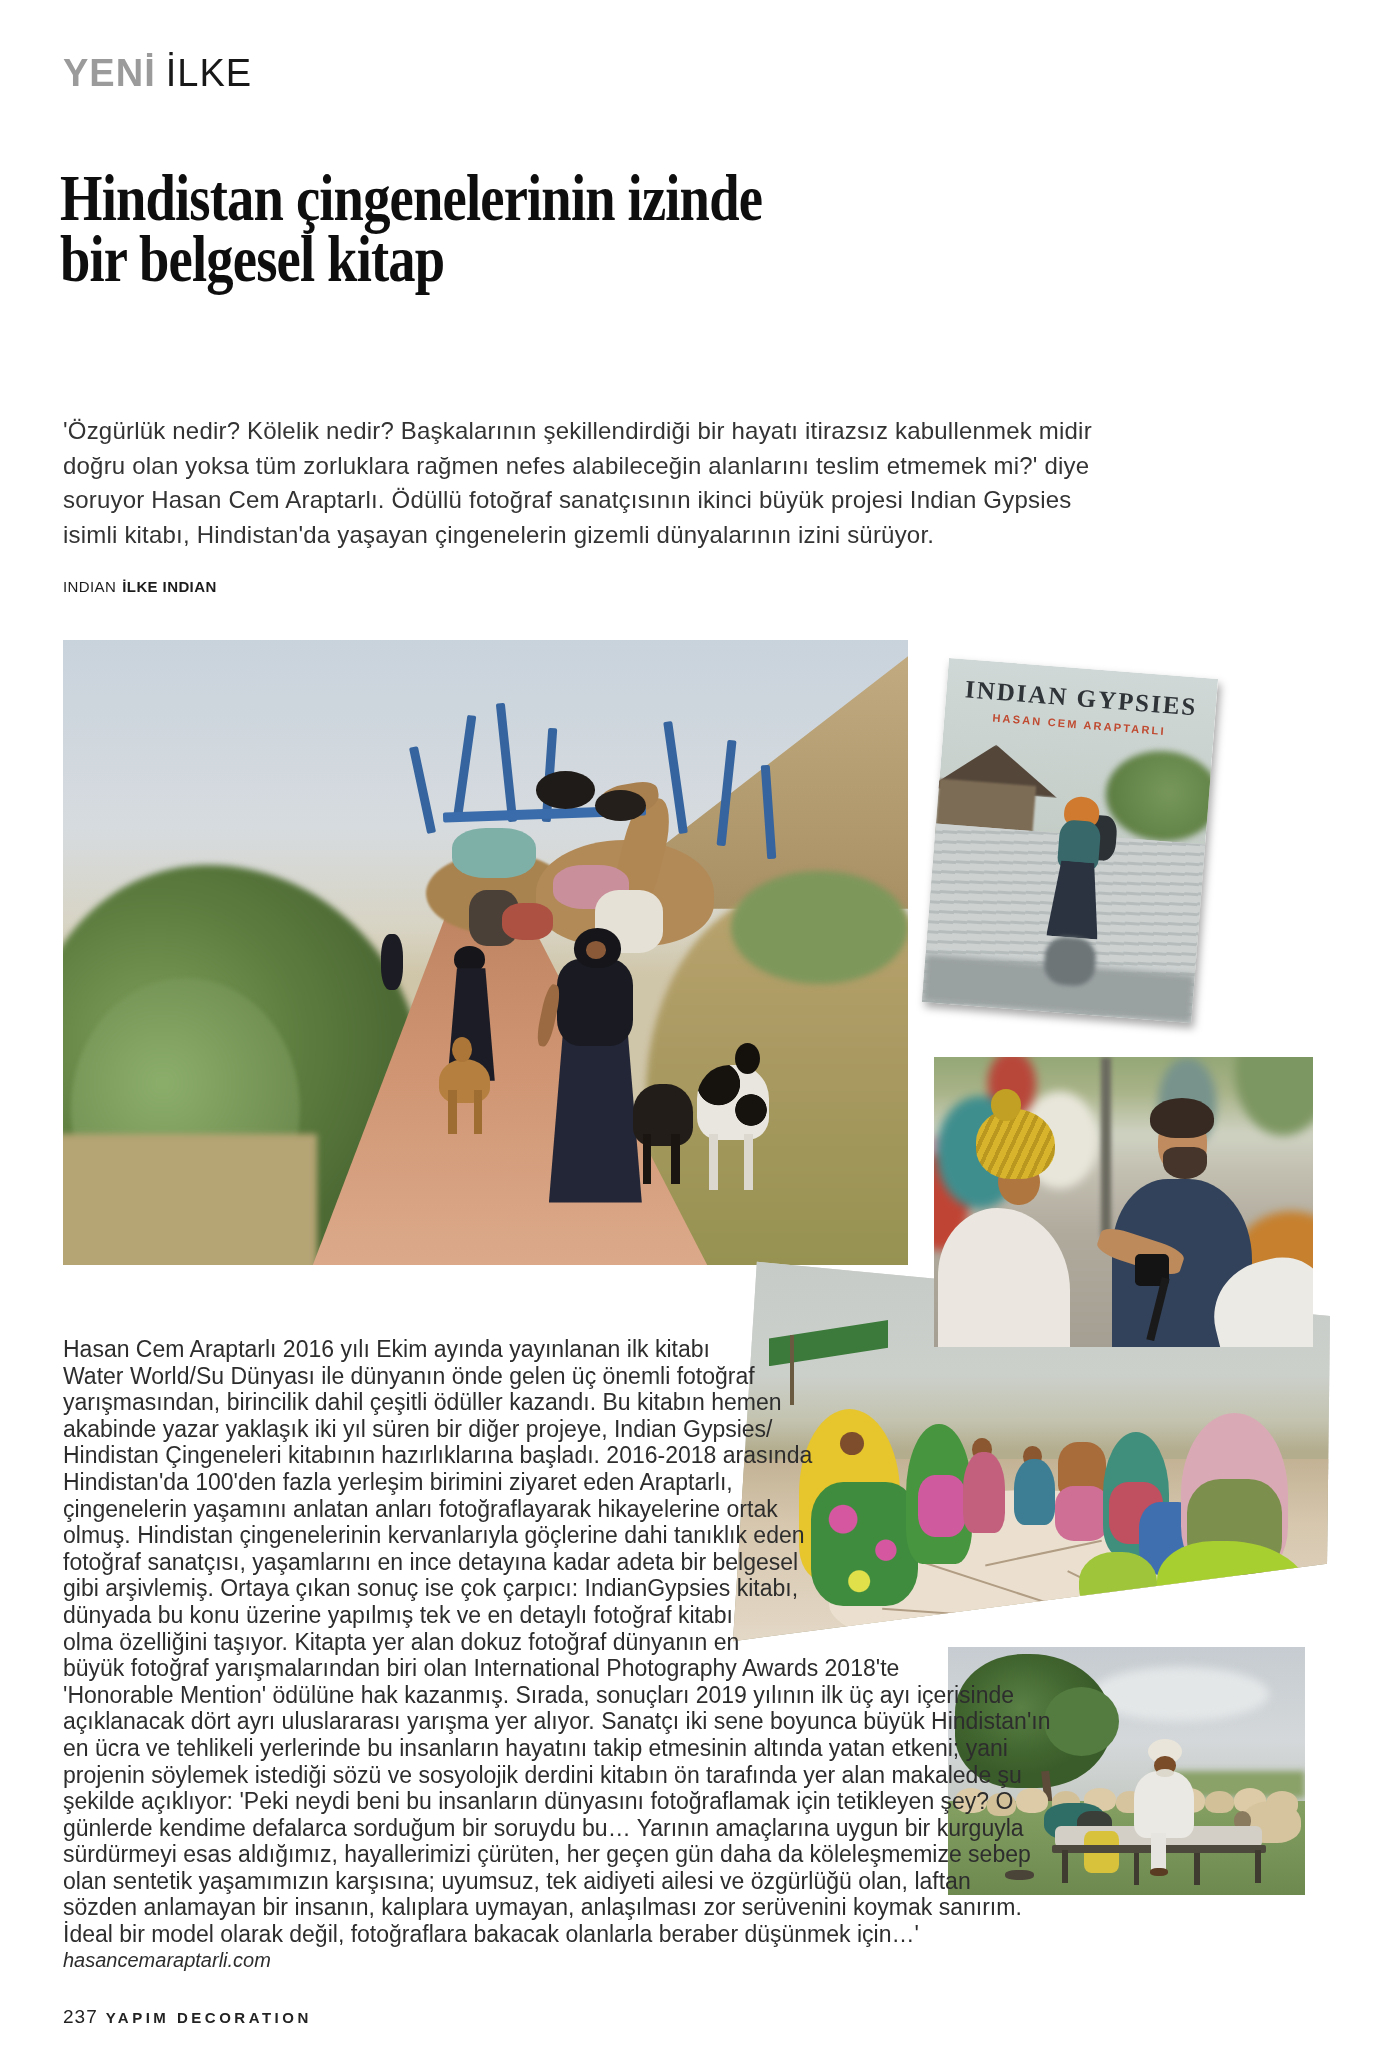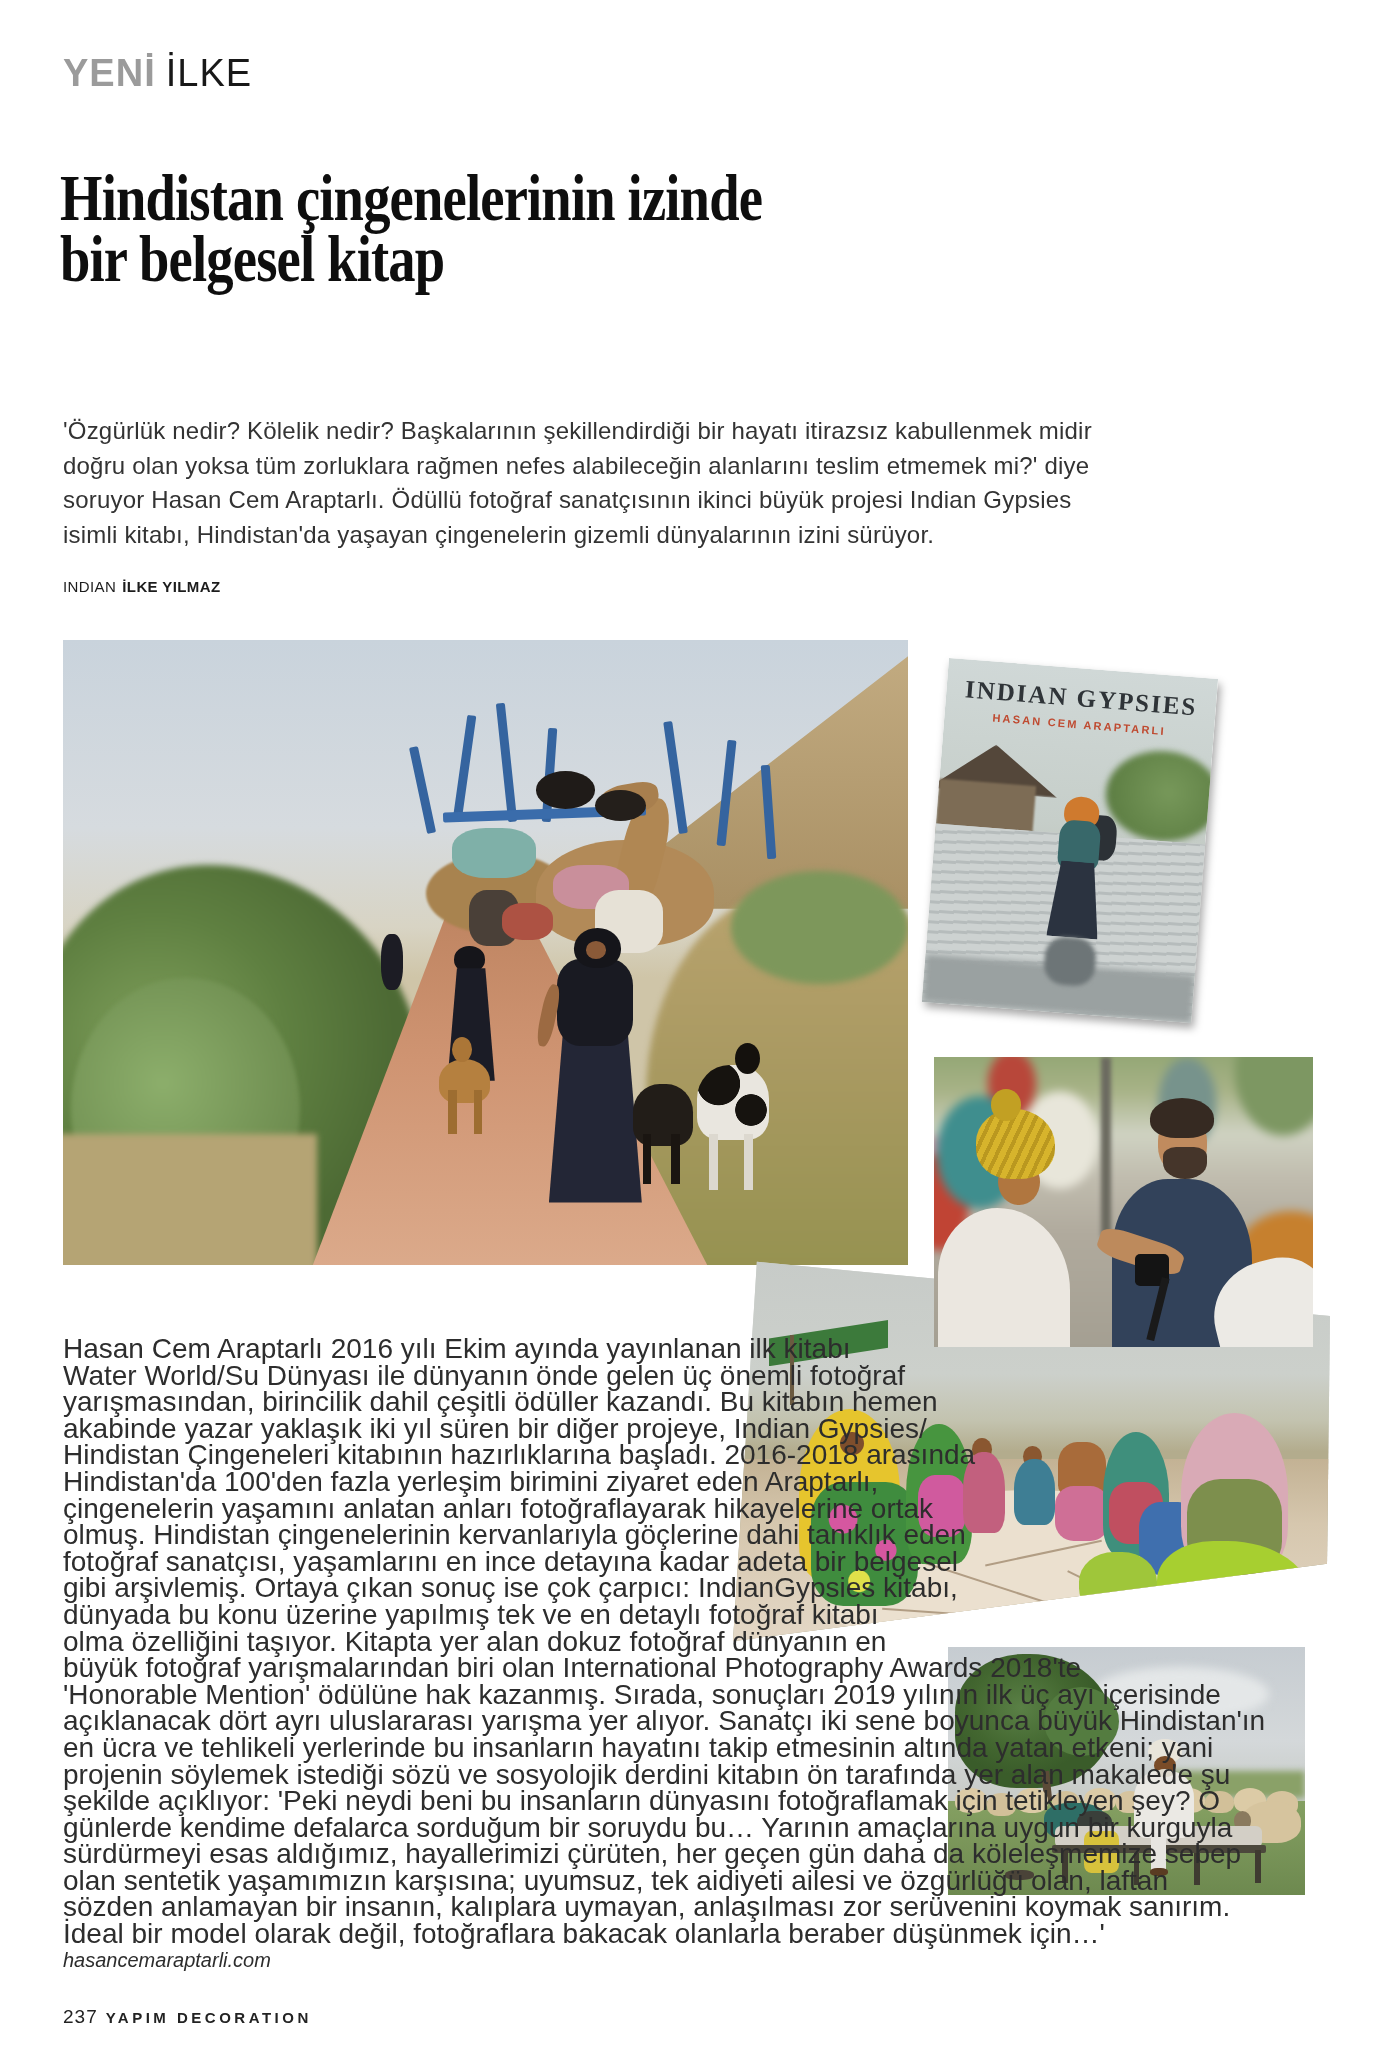--- a/index.html
+++ b/index.html
@@ -21,21 +21,21 @@
 
   
   .deck{position:absolute;left:63px;top:414px;z-index:6;font-size:24px;line-height:34.6px;
     font-weight:300;color:#333;letter-spacing:.2px;white-space:nowrap;}
 
   
   .byline{position:absolute;left:63px;top:578px;z-index:6;font-size:15px;color:#1c1c1c;letter-spacing:.4px;}
   .byline .name{font-weight:700;margin-left:6px;}
 
   
-  .bodytext{position:absolute;left:63px;top:1336px;z-index:6;font-size:28px;line-height:26.6px;
+  .bodytext{position:absolute;left:63px;top:1336px;z-index:6;font-size:23px;line-height:26.6px;
     color:#2d2d2d;white-space:nowrap;}
   .website{position:absolute;left:63px;top:1949px;z-index:6;font-size:20px;font-style:italic;color:#2d2d2d;}
 
   
   .footer{position:absolute;left:63px;top:2006px;z-index:6;color:#222;}
   .footer .pn{font-size:19px;letter-spacing:1px;}
   .footer .mag{font-size:15px;font-weight:700;letter-spacing:3.5px;margin-left:8px;}
 
   
   .cv{left:63px;top:640px;width:845px;height:625px;z-index:1;}
@@ -237,21 +237,21 @@
 
   <div class="kicker">
     <span class="accent">YENİ</span><span class="rest">İLKE</span>
   </div>
 
   <h1 class="headline" style="margin:0">Hindistan çingenelerinin izinde<br>bir belgesel kitap</h1>
 
   <div class="deck">'Özgürlük nedir? Kölelik nedir? Başkalarının şekillendirdiği bir hayatı itirazsız kabullenmek midir<br>doğru olan yoksa tüm zorluklara rağmen nefes alabileceğin alanlarını teslim etmemek mi?' diye<br>soruyor Hasan Cem Araptarlı. Ödüllü fotoğraf sanatçısının ikinci büyük projesi Indian Gypsies<br>isimli kitabı, Hindistan'da yaşayan çingenelerin gizemli dünyalarının izini sürüyor.</div>
 
   <div class="byline">
-    <span>INDIAN</span><span class="name">İLKE YILMAZ</span>
+    <span>INDIAN</span><span class="name">İLKE INDIAN</span>
   </div>
 
   <div class="ph cv">
     <i class="s cv-sky"></i>
     <i class="s cv-hill"></i>
     <i class="s cv-green-l"></i>
     <i class="s cv-bush-l"></i>
     <i class="s cv-dry-l"></i>
     <i class="s cv-veg-r"></i>
     <i class="s cv-veg-rg"></i>

